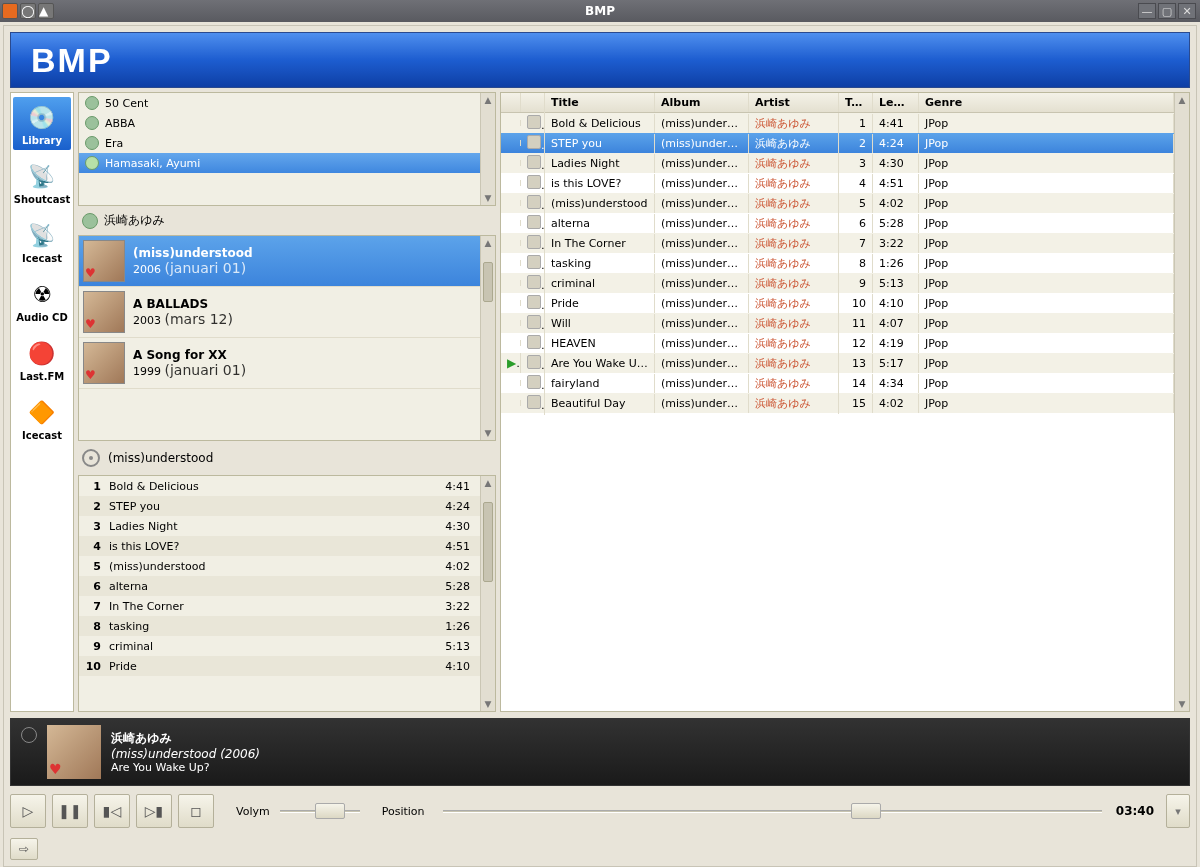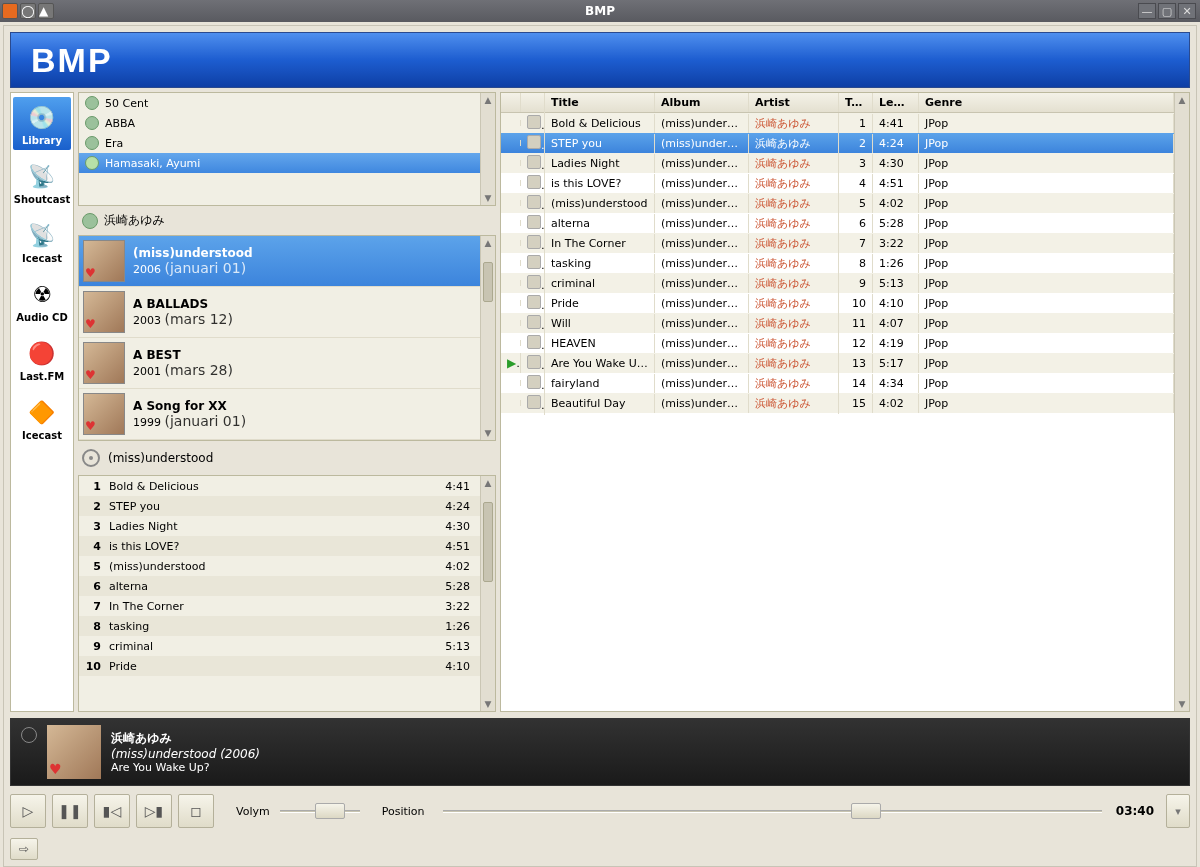--- a/index.html
+++ b/index.html
@@ -247,27 +247,20 @@
             <div class="album-row">
               <div class="album-art"></div>
     <div class="album-info">
       <div class="title">A BALLADS</div>
       <div class="year">2003 <span class="date">(mars 12)</span></div>
     </div>
             </div>
             <div class="album-row">
               <div class="album-art"></div>
     <div class="album-info">
-      <div class="title">A BEST</div>
-      <div class="year">2001 <span class="date">(mars 28)</span></div>
-    </div>
-            </div>
-            <div class="album-row">
-              <div class="album-art"></div>
-    <div class="album-info">
       <div class="title">A Song for XX</div>
       <div class="year">1999 <span class="date">(januari 01)</span></div>
     </div>
             </div>
           </div>
         <div class="scroll-stub vert-full">
           <div class="arrow">▲</div>
             <div class="thumb"></div>
             <div style="flex:1"></div>
             <div class="arrow">▼</div>

